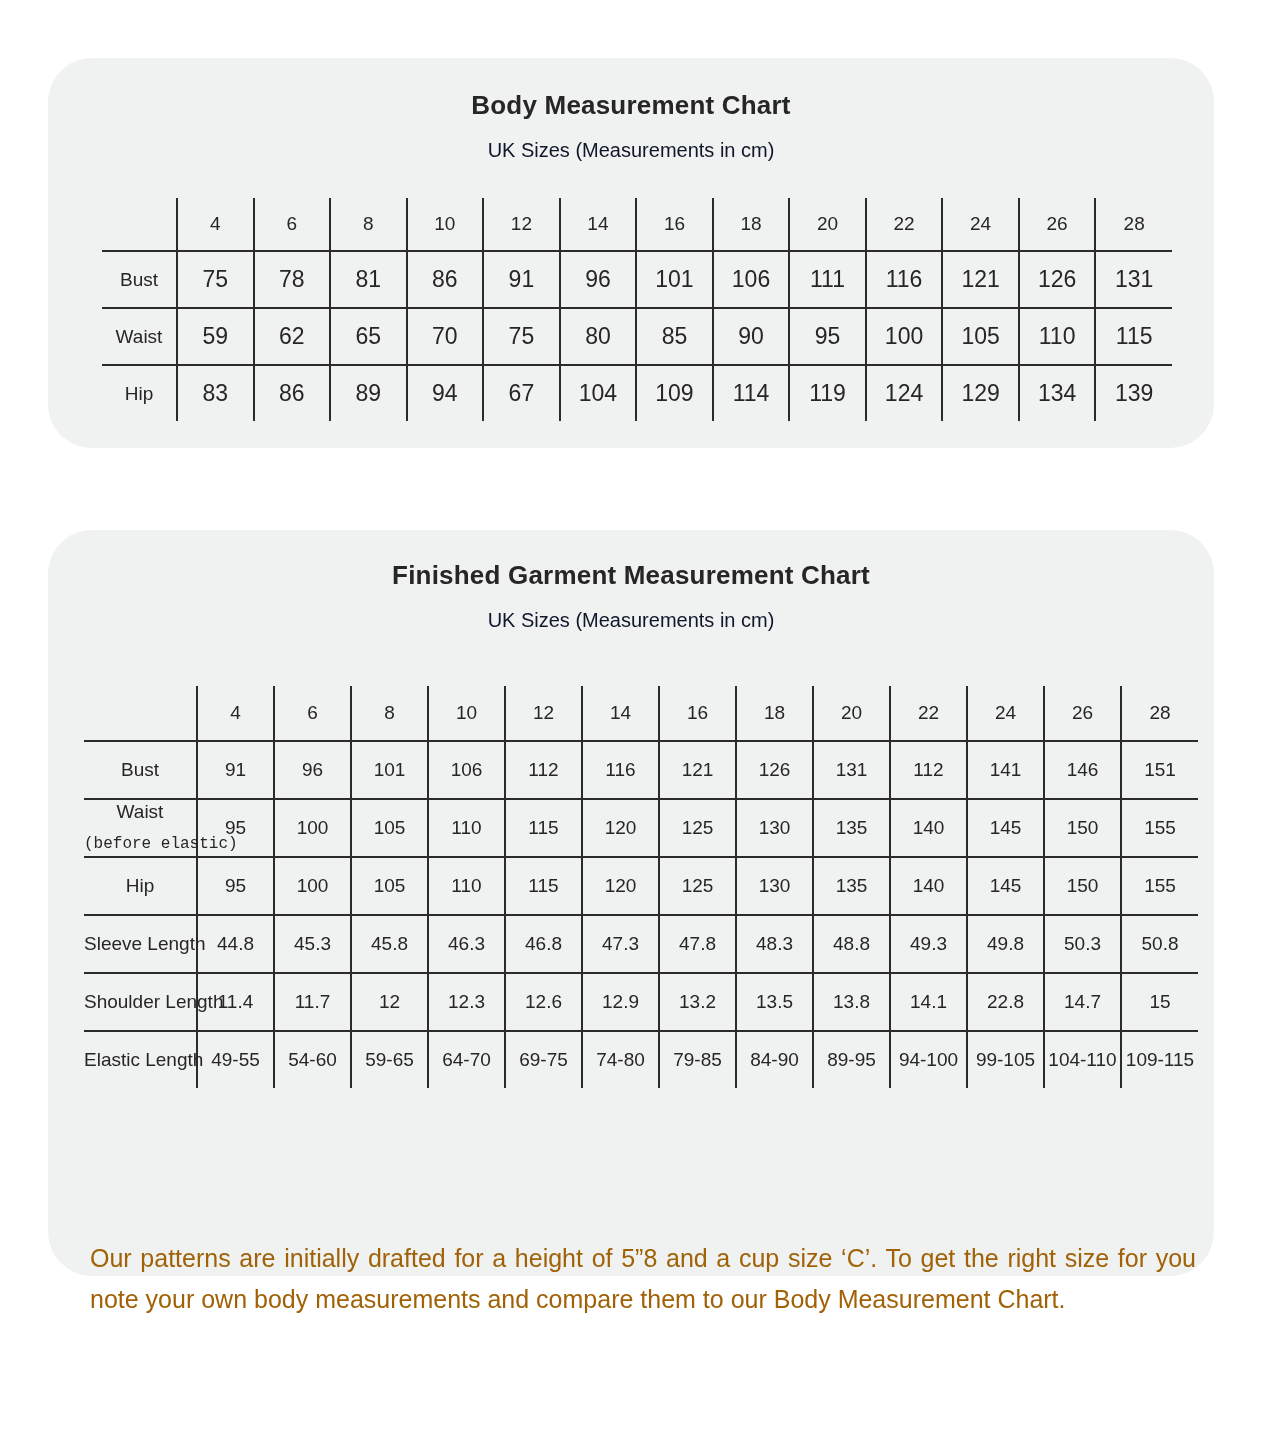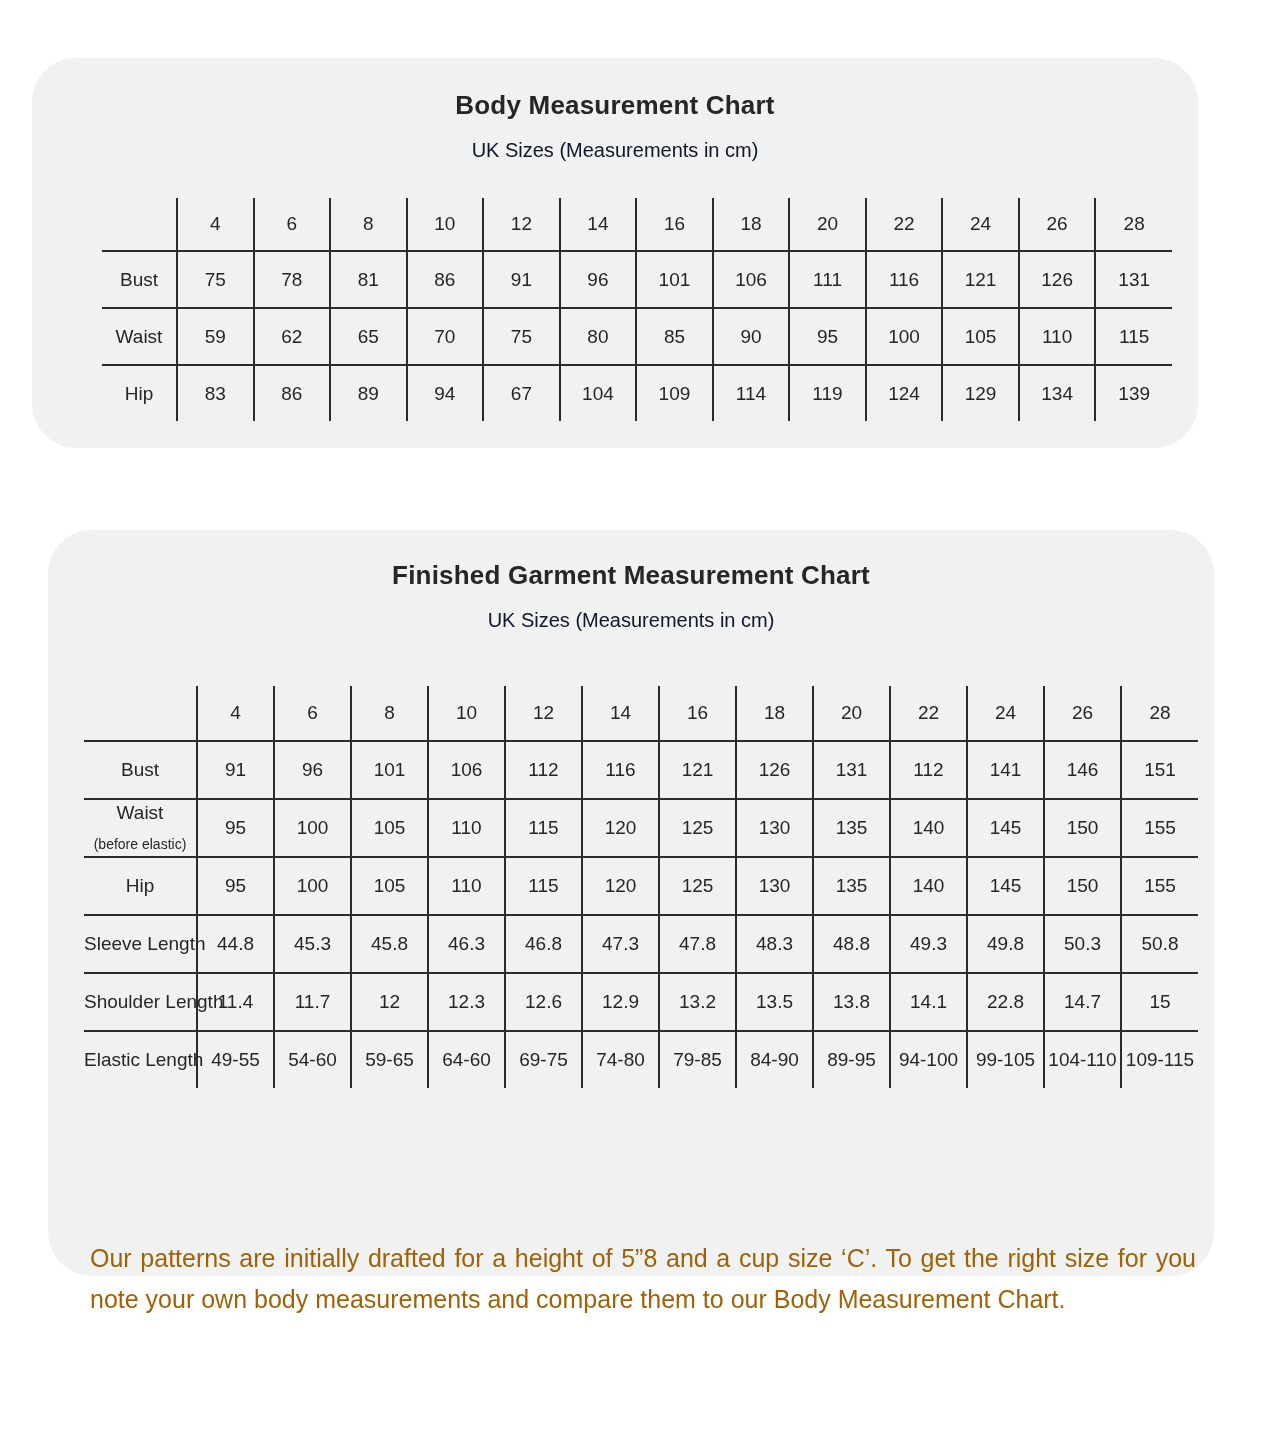--- a/index.html
+++ b/index.html
@@ -15,21 +15,21 @@
     position: relative;
     overflow: hidden;
   }
 
   .card {
     background: #f0f1f1;
     border-radius: 44px;
     position: absolute;
   }
 
-  #body-card   { left: 32px;  top: 58px;  width: 1166px; height: 390px; }
+  #body-card   { left: 48px;  top: 58px;  width: 1166px; height: 390px; }
   #garment-card{ left: 48px;  top: 530px; width: 1166px; height: 746px; }
 
   .chart-title {
     text-align: center;
     font-weight: bold;
     font-size: 26px;
     letter-spacing: 0.2px;
     color: #262626;
   }
   .chart-subtitle {
@@ -76,39 +76,39 @@
 
   
   #body-table {
     position: absolute;
     left: 102px;
     top: 198px;
     width: 1070px;
   }
   #body-table th.size { height: 52px; font-size: 19px; }
   #body-table th.corner { height: 52px; }
-  #body-table tbody td { height: 55px; font-size: 19px; }
+  #body-table tbody td { height: 55px; font-size: 23px; }
   #body-table td.rowlabel { font-size: 19px; }
   #body-table col.lab { width: 75px; }
 
   
   #garment-table {
     position: absolute;
     left: 84px;
     top: 686px;
     width: 1114px;
   }
   #garment-table th.size { height: 54px; font-size: 19px; }
   #garment-table th.corner { height: 54px; }
   #garment-table tbody td { height: 56px; font-size: 19px; }
   #garment-table td.rowlabel { font-size: 19px; }
   #garment-table col.lab { width: 113px; }
 
   .rl-main { display: block; line-height: 1.05; }
-  .rl-sub  { display: block; font-size: 14px; line-height: 1.2; margin-top: 13px; }
+  .rl-sub  { display: block; font-size: 16px; line-height: 1.2; margin-top: 13px; font-family: Liberation Mono, monospace; }
 
   .rl-small { font-size: 16px; }
 
   #footnote {
     position: absolute;
     left: 90px;
     top: 1238px;
     width: 1106px;
     font-size: 25px;
     line-height: 1.62;
@@ -349,21 +349,21 @@
         <td class="val">14.7</td>
         <td class="val">15</td>
       </tr>
       <tr>
         <td class="rowlabel rl-small">
           <span class="rl-main">Elastic Length</span>
         </td>
         <td class="val">49-55</td>
         <td class="val">54-60</td>
         <td class="val">59-65</td>
-        <td class="val">64-60</td>
+        <td class="val">64-70</td>
         <td class="val">69-75</td>
         <td class="val">74-80</td>
         <td class="val">79-85</td>
         <td class="val">84-90</td>
         <td class="val">89-95</td>
         <td class="val">94-100</td>
         <td class="val">99-105</td>
         <td class="val">104-110</td>
         <td class="val">109-115</td>
       </tr>

